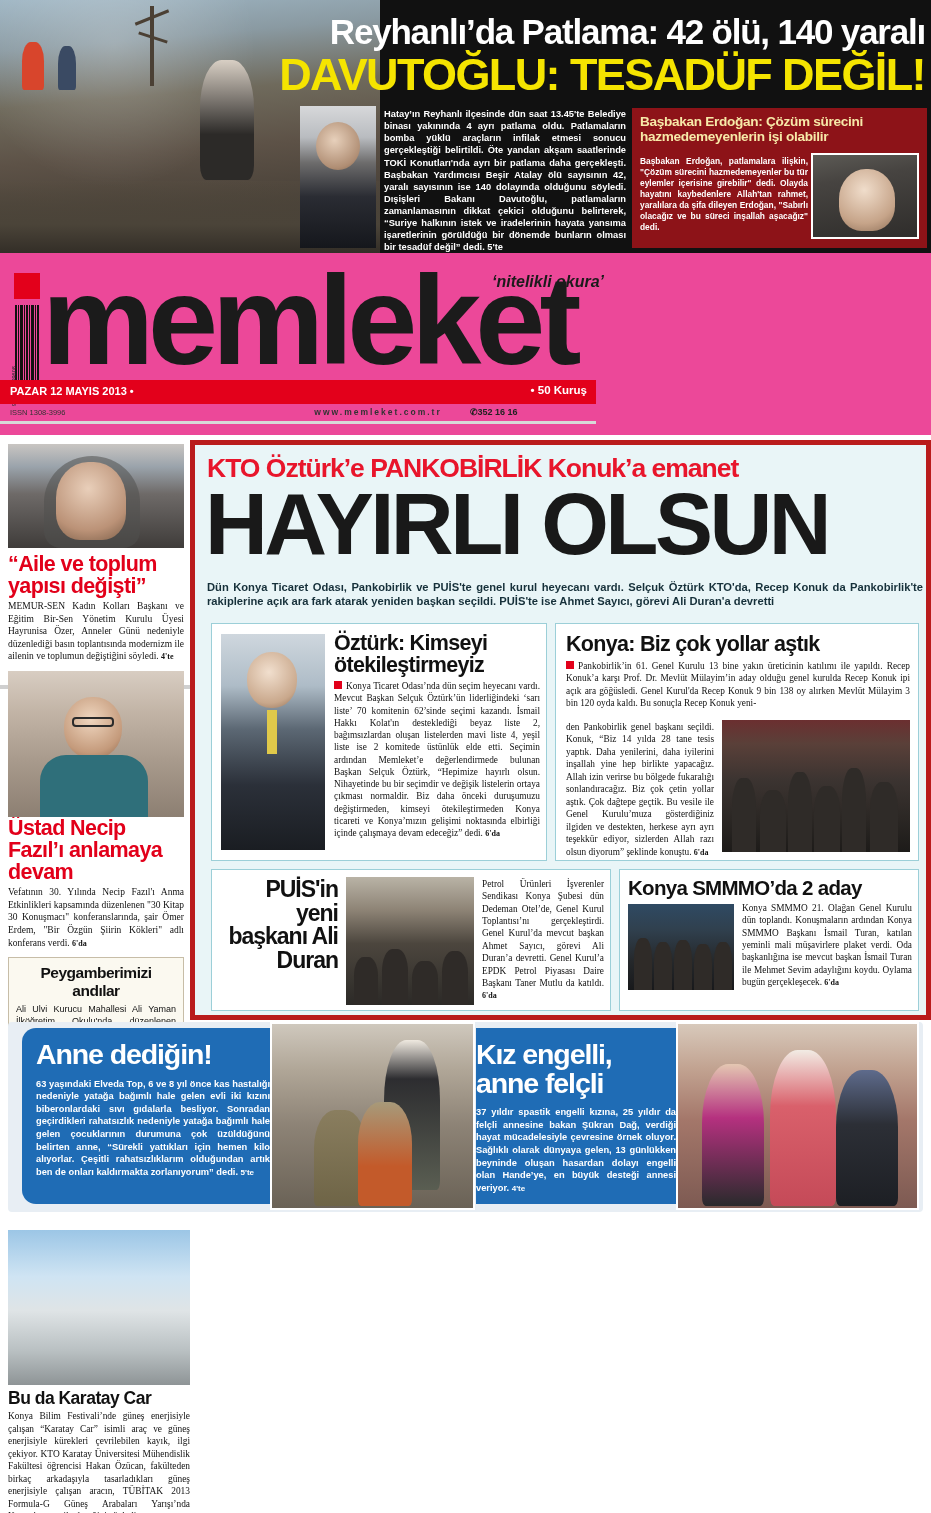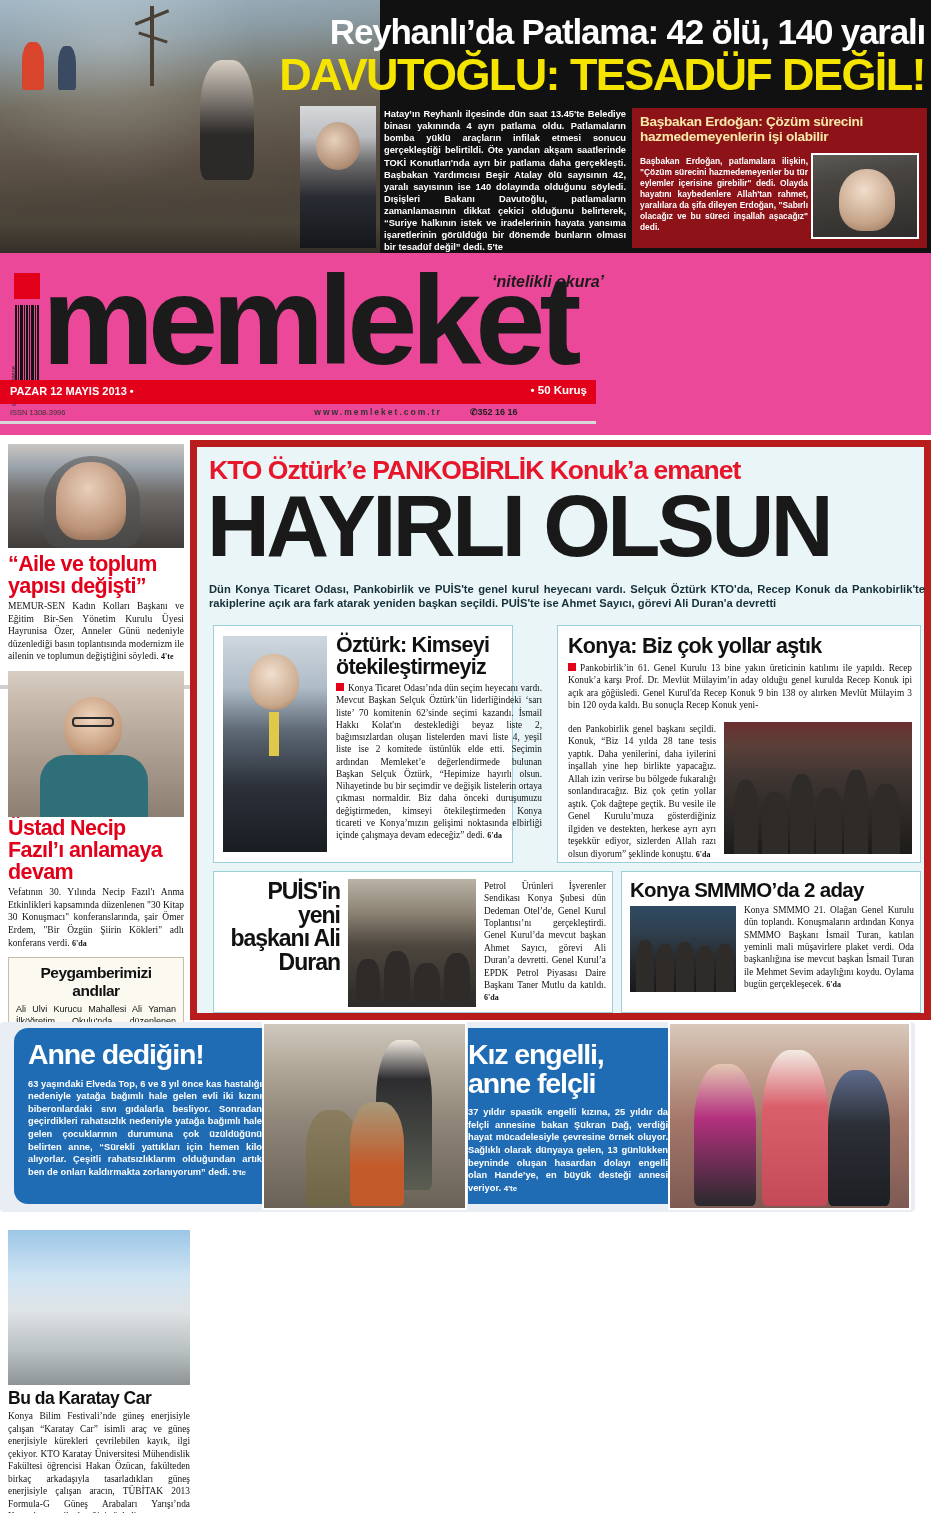--- a/index.html
+++ b/index.html
@@ -98,27 +98,27 @@
      background:linear-gradient(180deg,#6fa8dc 0%,#bcd9ef 38%,#8cc63f 46%,#4f9d27 78%,#2f7a1b 100%); overflow:hidden; }
   .gs-cloud { position:absolute; background:#fff; border-radius:50%; opacity:.85; }
   .gs-oval { position:absolute; left:12px; top:18px; width:102px; height:40px; background:#e2001a; border:3px solid #8cc63f; border-radius:50%; }
   .gs-oval span { display:block; text-align:center; color:#fff; font-size:22px; font-weight:bold; font-style:italic; line-height:34px; letter-spacing:-.5px; }
   .gs-tag { position:absolute; left:0; top:62px; width:100%; text-align:center; color:#fff; font-size:15px; font-style:italic; font-weight:bold; line-height:1.05; text-shadow:1px 1px 1px rgba(0,0,0,.35); }
   .gs-url { position:absolute; left:8px; bottom:6px; width:110px; text-align:center; color:#fff; font-size:9.5px; font-weight:bold; }
 
   .gray-rule { position:absolute; left:0; top:432px; width:931px; height:4px; background:#cfcfcf; }
 
   
-  .lead-wrap { position:absolute; left:190px; top:440px; width:741px; height:580px; border:7px solid #b91c1c; background:#e9f5f7; }
+  .lead-wrap { position:absolute; left:190px; top:440px; width:741px; height:580px; border:5px solid #b91c1c; background:#e9f5f7; }
   .kicker { position:absolute; left:12px; top:8px; width:718px; font-size:26.5px; font-weight:bold; color:#e8152b; letter-spacing:-1px; white-space:nowrap; }
   .bigtitle { position:absolute; left:10px; top:38px; width:720px; font-size:87px; font-weight:bold; color:#191919; letter-spacing:-3.5px; line-height:.94; white-space:nowrap; }
   .lead-sum { position:absolute; left:12px; top:135px; width:716px; font-size:11.2px; font-weight:bold; color:#16303a; line-height:1.28; text-align:justify; }
 
   .card { position:absolute; background:#fff; border:1px solid #9ccfd8; }
-  .card-ozturk { left:16px; top:178px; width:300px; height:238px; }
+  .card-ozturk { left:16px; top:178px; width:336px; height:238px; }
   .card-konuk  { left:360px; top:178px; width:364px; height:238px; }
   .card-puis   { left:16px; top:424px; width:400px; height:142px; }
   .card-smmmo  { left:424px; top:424px; width:300px; height:142px; }
 
   .ph { position:absolute; overflow:hidden; }
   .oz-photo { left:9px; top:10px; width:104px; height:216px;
       background:linear-gradient(180deg,#cfd7de 0%,#aebcc7 24%,#5c6874 44%,#2b3039 70%,#1a1d22 100%); }
   .oz-photo:after { content:""; position:absolute; left:26px; top:18px; width:50px; height:56px; border-radius:48%;
       background:radial-gradient(circle at 44% 36%, #f1dfce, #c9a88c 68%, #8c6a50); }
   .oz-photo .tie { position:absolute; left:46px; top:76px; width:10px; height:44px; background:#e0c94a; }
@@ -158,21 +158,21 @@
      background:radial-gradient(circle at 46% 36%, #efd6bf, #c49a7b 66%, #8a6449); }
   .lc-photo2 .shirt { position:absolute; left:32px; top:84px; width:108px; height:62px; background:#2f6f7a; border-radius:26px 26px 0 0; }
   .lc-photo2 .glass { position:absolute; left:64px; top:46px; width:42px; height:10px; border:2px solid #2b2b2b; border-radius:4px; }
   .lc-title2 { font-size:21.5px; font-weight:bold; color:#e2001a; line-height:1.03; letter-spacing:-.6px; }
   .lc-body2 { margin-top:3px; font-size:9.5px; line-height:1.32; text-align:justify; color:#111; font-family:"Liberation Serif", serif; }
   .lc-box { margin-top:8px; border:1px solid #c7bda7; background:#fbf9f0; padding:6px 7px; }
   .lc-box-title { font-size:15.5px; font-weight:bold; color:#111; text-align:center; letter-spacing:-.5px; }
   .lc-box-body { margin-top:3px; font-size:9px; line-height:1.34; text-align:justify; color:#111; }
 
   
-  .band { position:absolute; left:0; top:1022px; width:915px; height:190px; background:#e8eef4; border-radius:4px;text-decoration:underline; }
+  .band { position:absolute; left:8px; top:1022px; width:915px; height:190px; background:#e8eef4; border-radius:4px;text-decoration:underline; }
   .blue1 { position:absolute; left:14px; top:6px; width:262px; height:176px; background:#1f6cb5; border-radius:14px; color:#fff; padding:12px 14px; }
   .blue1 .t { font-size:28.5px; font-weight:bold; letter-spacing:-1.1px; line-height:1; }
   .blue1 .b { margin-top:9px; font-size:9.3px; font-weight:bold; line-height:1.36; text-align:justify; }
   .band-photo1 { position:absolute; left:262px; top:0px; width:205px; height:188px; overflow:hidden; border:2px solid #fff;
      background:linear-gradient(180deg,#cfc8bd 0%,#b0a697 25%,#8d8376 55%,#6a6256 100%); }
   .blue2 { position:absolute; left:468px; top:6px; width:200px; height:176px; background:#1f6cb5; color:#fff; padding:12px 0; }
   .blue2 .t { font-size:28.5px; font-weight:bold; letter-spacing:-1.1px; line-height:1; }
   .blue2 .b { margin-top:9px; font-size:9.3px; font-weight:bold; line-height:1.36; text-align:justify; }
   .band-photo2 { position:absolute; left:668px; top:0px; width:243px; height:188px; overflow:hidden; border:2px solid #fff;
      background:linear-gradient(180deg,#d8c9bb 0%,#c2a391 24%,#a4776a 52%,#7d5a52 100%); }

